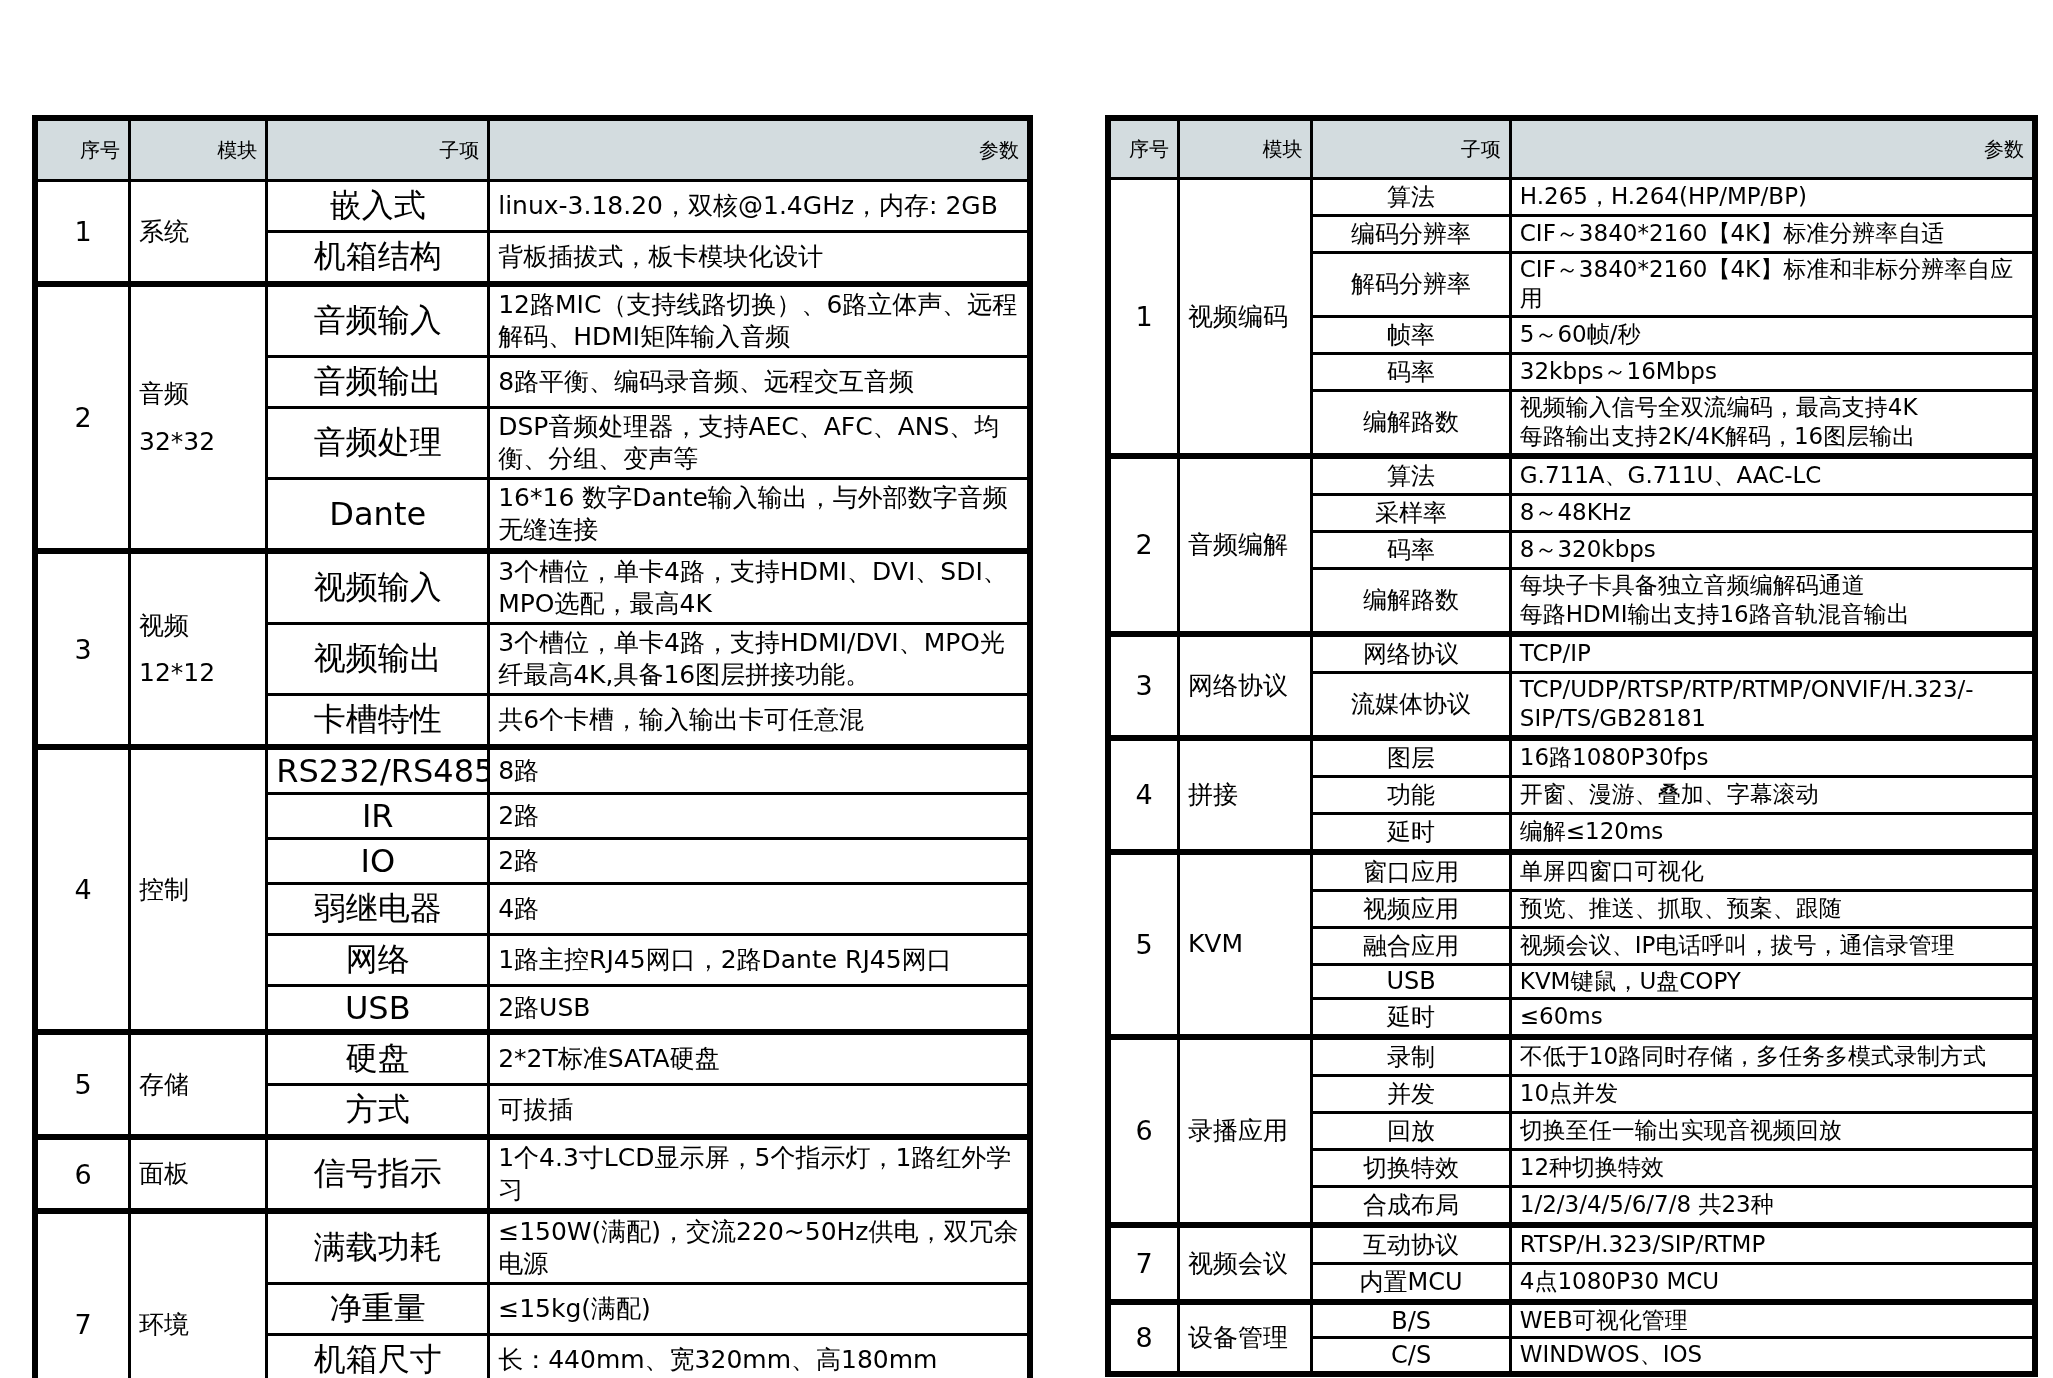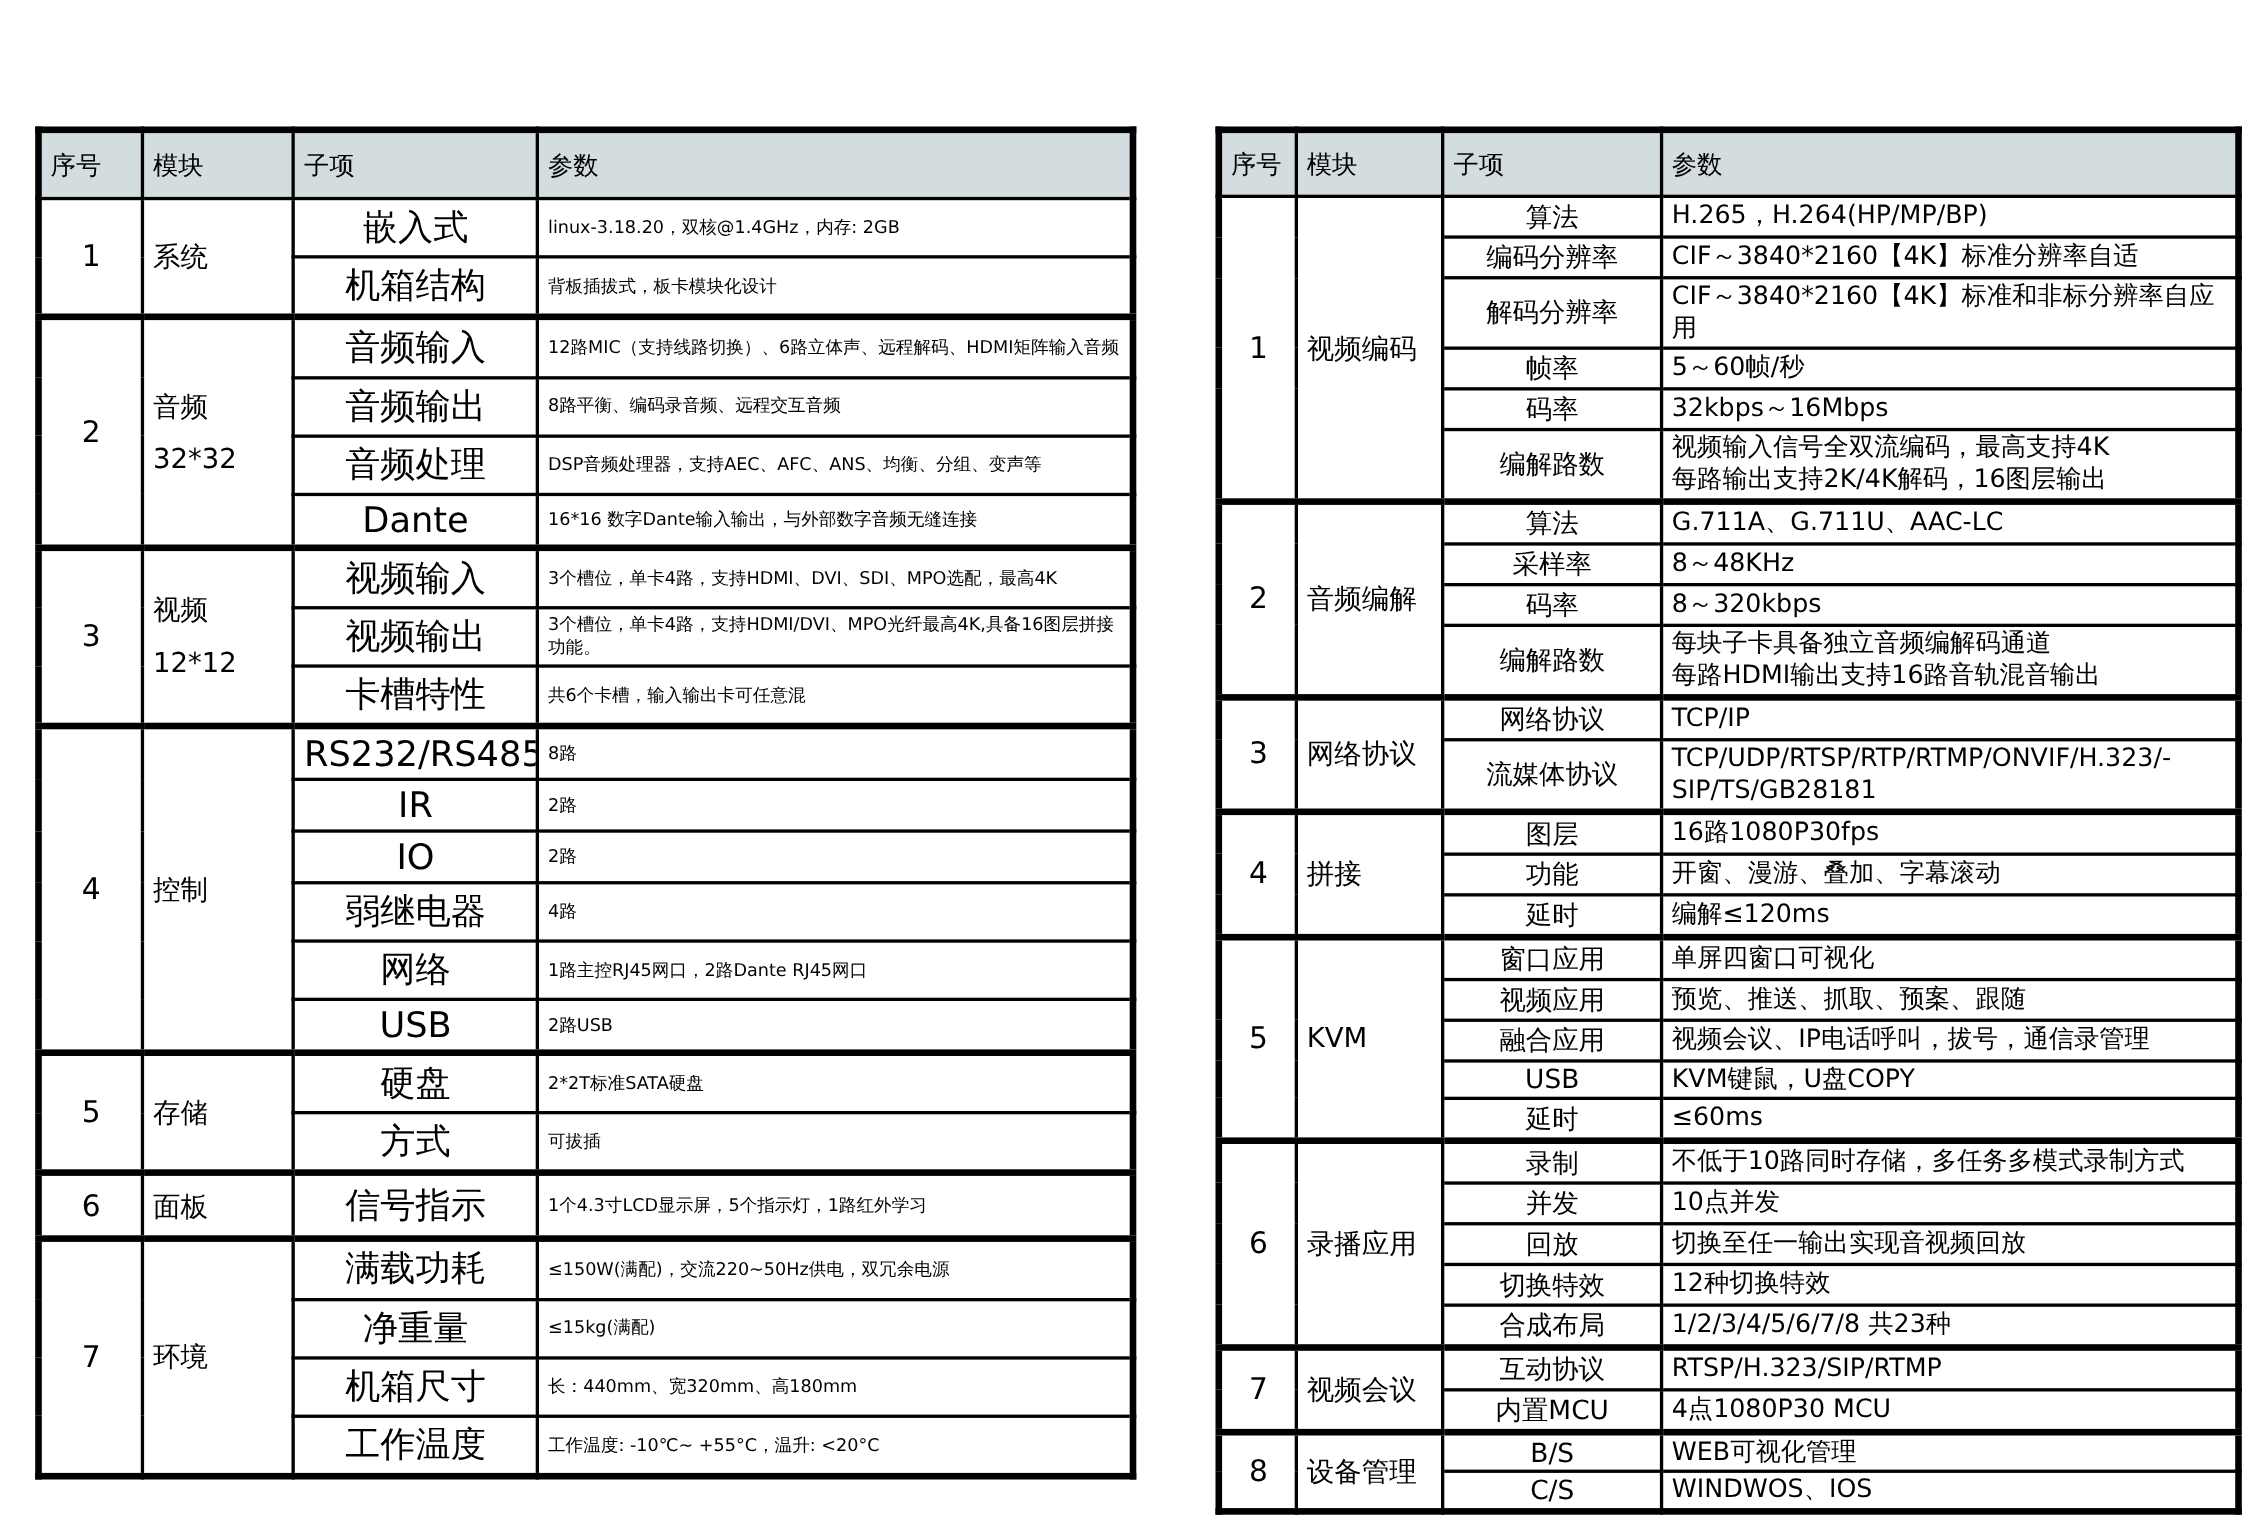--- a/index.html
+++ b/index.html
@@ -34,37 +34,37 @@
     border:6px solid #000;
   }
   table.spec th, table.spec td {
     border:3px solid #000;
     padding:2px 8px;
     vertical-align:middle;
     overflow:hidden;
   }
   table.spec thead th {
     font-weight:normal;
-    font-size:23px;
+    font-size:20px;
     height:54px;
-    text-align:left;
+    text-align:right;
   }
   tr.grp > td { border-top:6px solid #000; }
   td.num  { text-align:center; font-size:27px; }
   td.mod  { font-size:25px; }
   td.mod div { line-height:1.9; }
   td.sub  { text-align:center; }
   td.param{ text-align:left; padding-left:11px; }
   td.param div { line-height:1.28; }
 
   #hw-table { left:32px;  top:115px; width:1001px; height:1230px; }
   #sw-table { left:1105px; top:115px; width:933px;  height:1230px; }
 
   #hw-table td.sub   { font-size:32px; }
-  #hw-table td.param { font-size:16px; }
+  #hw-table td.param { font-size:25px; }
   #sw-table td.sub   { font-size:24px; }
   #sw-table td.param { font-size:23px; }
   #sw-table td, #sw-table th { padding-top:1px; padding-bottom:1px; }
 
   #hw-title { left:336px;  top:23px; width:306px; height:69px; }
   #sw-title { left:1395px; top:25px; width:306px; height:67px; }
 </style>
 </head>
 <body>
 

